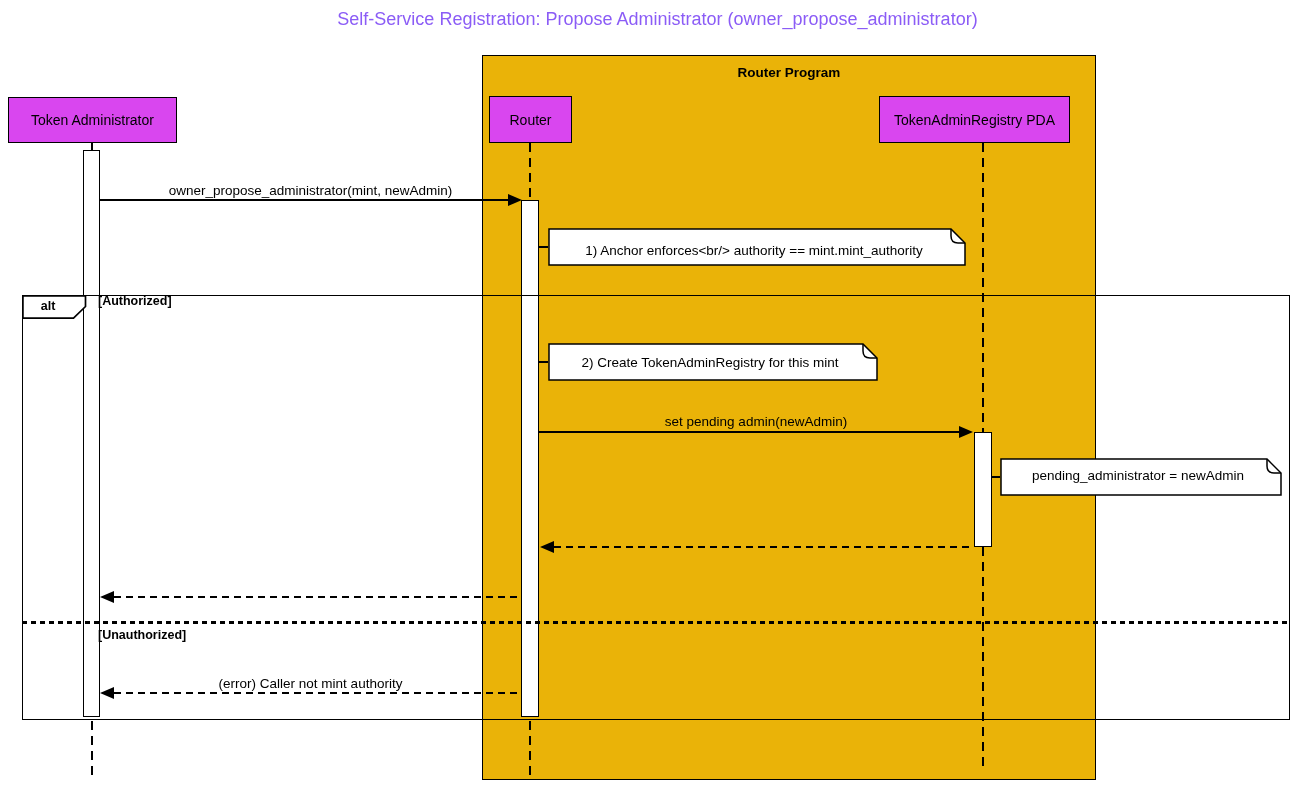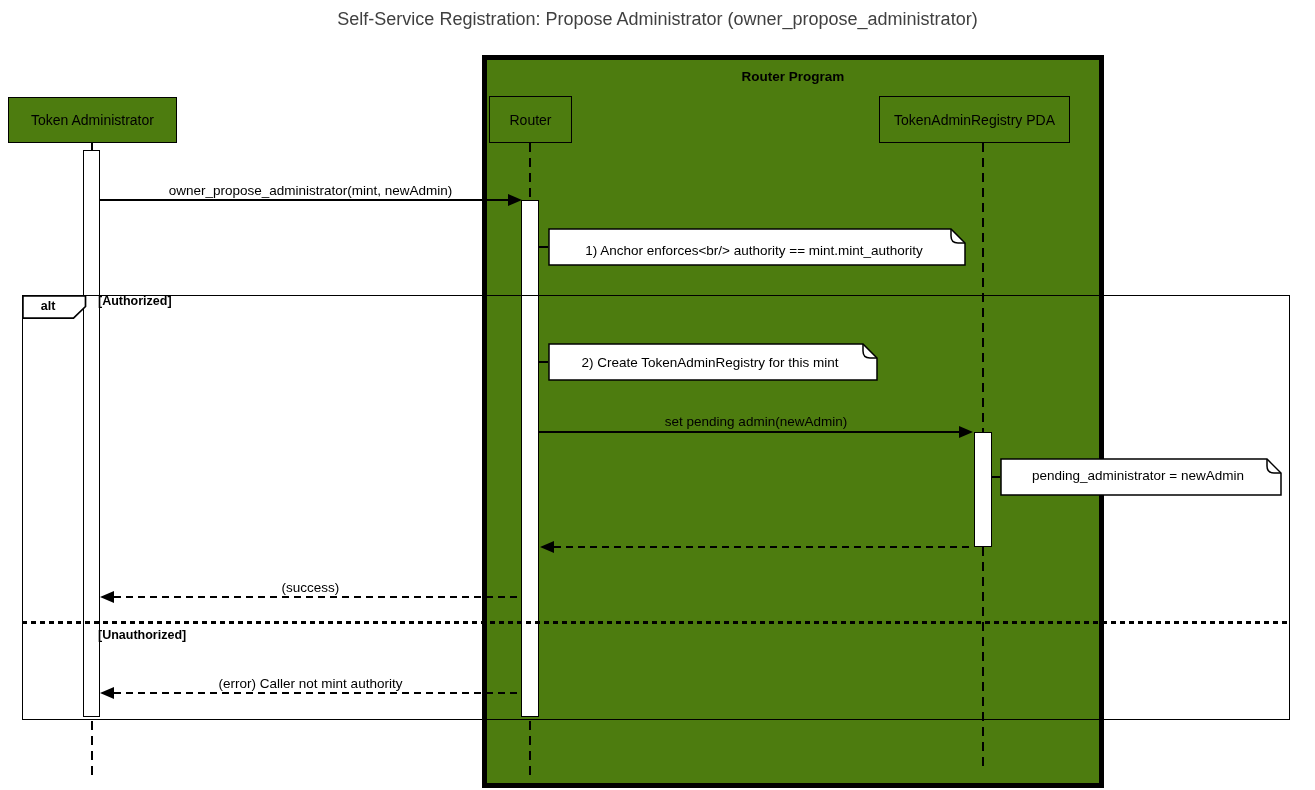--- a/index.html
+++ b/index.html
@@ -2,32 +2,32 @@
 <html><head>
 <meta charset="utf-8">
 <style>
   html,body{margin:0;padding:0;background:#ffffff;}
   .canvas{
     position:relative;width:1315px;height:790px;background:#ffffff;overflow:hidden;
     font-family:"Liberation Sans", sans-serif;color:#000;
   }
   .abs{position:absolute;}
   .title{
-    left:0;top:9px;width:1315px;text-align:center;font-size:18px;color:#404040;
+    left:0;top:9px;width:1315px;text-align:center;font-size:18px;color:#8b5cf6;
   }
   .program-box{
     left:482px;top:55px;width:612px;height:723px;
-    background:#4d7c0f;border:5px solid #000000;
+    background:#eab308;border:1px solid #000000;
   }
   .program-label{
     position:absolute;left:0;top:9px;width:100%;text-align:center;
     font-weight:bold;font-size:13.5px;
   }
   .pbox{
-    background:#4d7c0f;border:1.7px solid #000;display:flex;align-items:center;justify-content:center;
+    background:#d946ef;border:1.7px solid #000;display:flex;align-items:center;justify-content:center;
     font-size:14px;text-align:center;box-sizing:border-box;
   }
   .lifeline-dashed{
     width:1.5px;
     background:repeating-linear-gradient(180deg,#000 0 9px,transparent 9px 15px);
   }
   .lifeline-solid{width:1.5px;background:#000;}
   .act{
     background:#fff;border:1.4px solid #000;box-sizing:border-box;
   }
@@ -94,21 +94,20 @@
   <div class="abs msg-line" style="left:100px;top:199px;width:408px;"></div>
   <div class="abs ah ah-r" style="left:508px;top:194px;"></div>
 
   <div class="abs msg-label" style="left:539px;top:414px;width:434px;">set pending admin(newAdmin)</div>
   <div class="abs msg-line" style="left:539px;top:431px;width:420px;"></div>
   <div class="abs ah ah-r" style="left:959px;top:426px;"></div>
 
   <div class="abs msg-line-dashed" style="left:554px;top:546px;width:418px;"></div>
   <div class="abs ah ah-l" style="left:540px;top:541px;"></div>
 
-  <div class="abs msg-label" style="left:100px;top:580px;width:421px;">(success)</div>
   <div class="abs msg-line-dashed" style="left:114px;top:596px;width:407px;"></div>
   <div class="abs ah ah-l" style="left:100px;top:591px;"></div>
 
   <div class="abs msg-label" style="left:100px;top:676px;width:421px;">(error) Caller not mint authority</div>
   <div class="abs msg-line-dashed" style="left:114px;top:692px;width:407px;"></div>
   <div class="abs ah ah-l" style="left:100px;top:687px;"></div>
 
   <div class="abs frame" style="left:22px;top:295px;width:1268px;height:425px;"></div>
   <svg class="abs" style="left:22px;top:295px;" width="66" height="25">
     <path d="M0.9,0.9 H63.5 V11.5 L51.5,23.2 H0.9 Z" fill="#ffffff" stroke="#000" stroke-width="1.7"></path>

